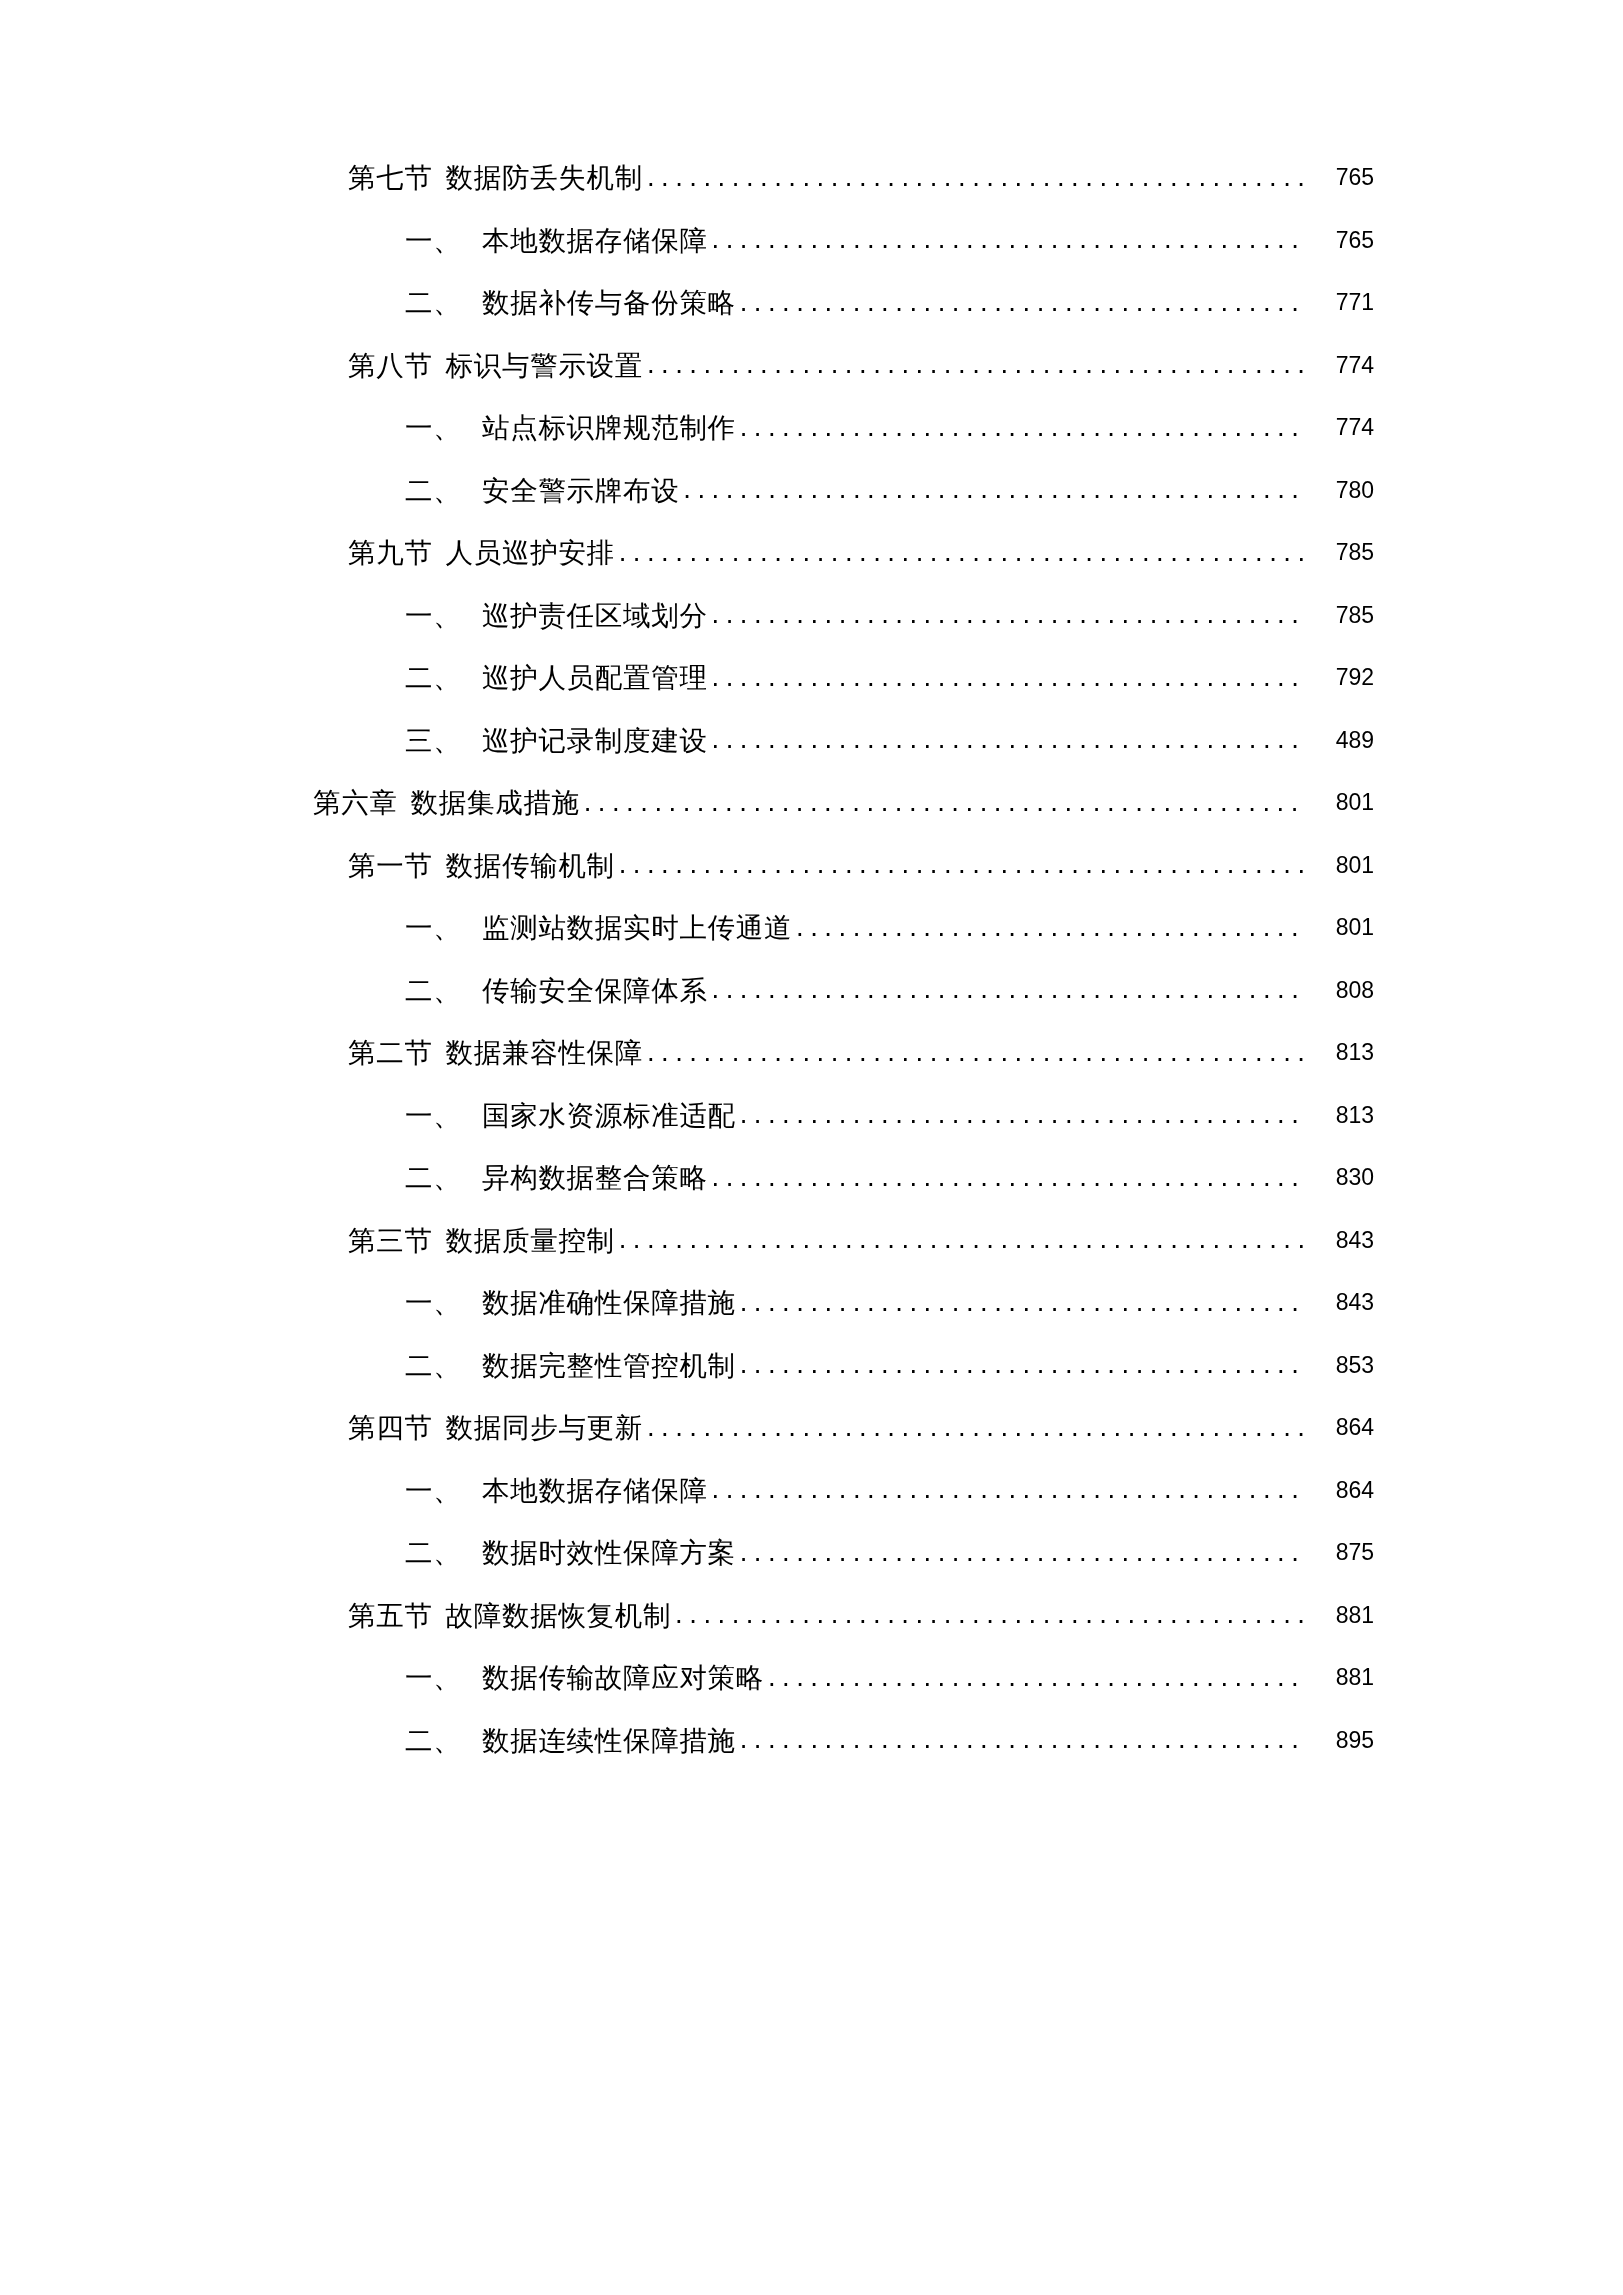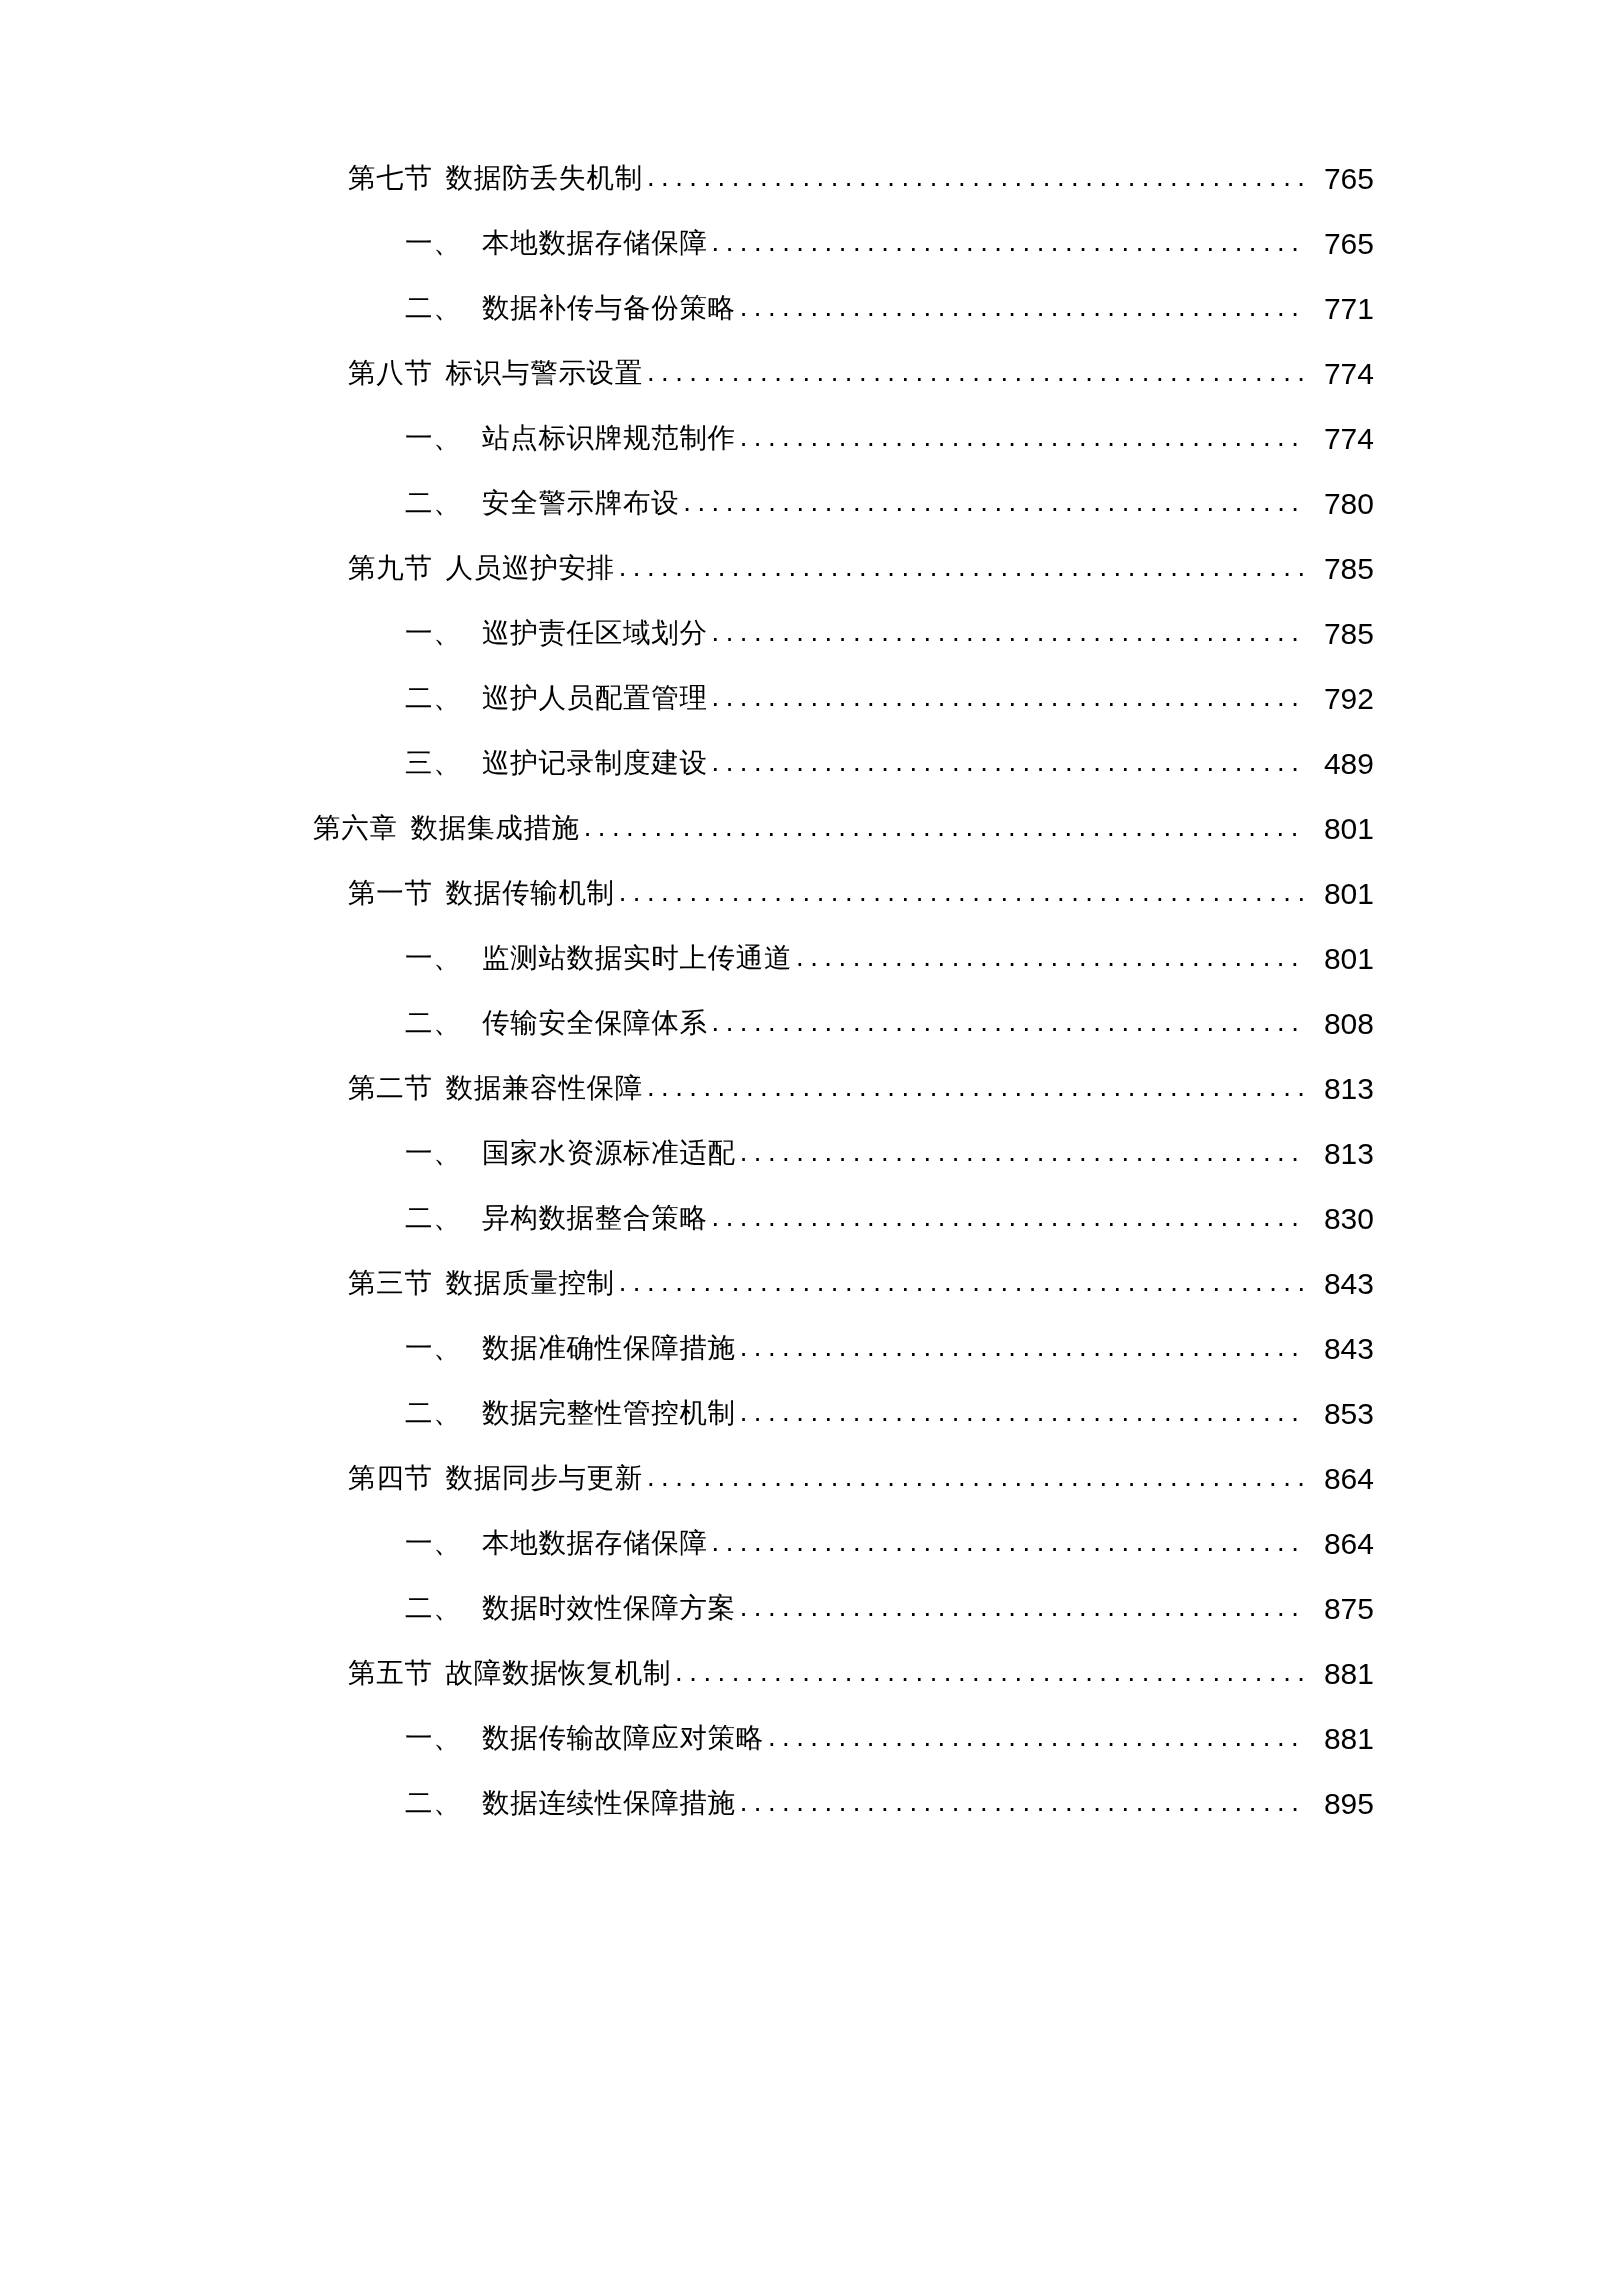--- a/index.html
+++ b/index.html
@@ -22,21 +22,21 @@
     width: 1623px;
     height: 2295px;
     box-sizing: border-box;
     padding: 164px 196px 164px 301px;
   }
   .toc {
     width: 1073px;
   }
   .toc-entry {
     display: flex;
-    align-items: flex-start;
+    align-items: center;
     font-size: 27.5px;
     line-height: 1;
     white-space: nowrap;
     margin-bottom: 35px;
   }
   .toc-entry .label {
     flex: 0 0 auto;
     letter-spacing: 0.7px;
   }
   .toc-entry .leader {
@@ -47,21 +47,21 @@
     position: relative;
     top: -1.3px;
     font-size: 27.5px;
     letter-spacing: 6.5px;
     color: #000;
   }
   .toc-entry .page-num {
     flex: 0 0 auto;
     text-align: right;
     min-width: 65px;
-    font-size: 30px;
+    font-size: 23px;
   }
   
   .lvl-chapter {
     margin-left: 12px;
   }
   .lvl-section {
     margin-left: 47px;
   }
   .lvl-item {
     margin-left: 104px;

